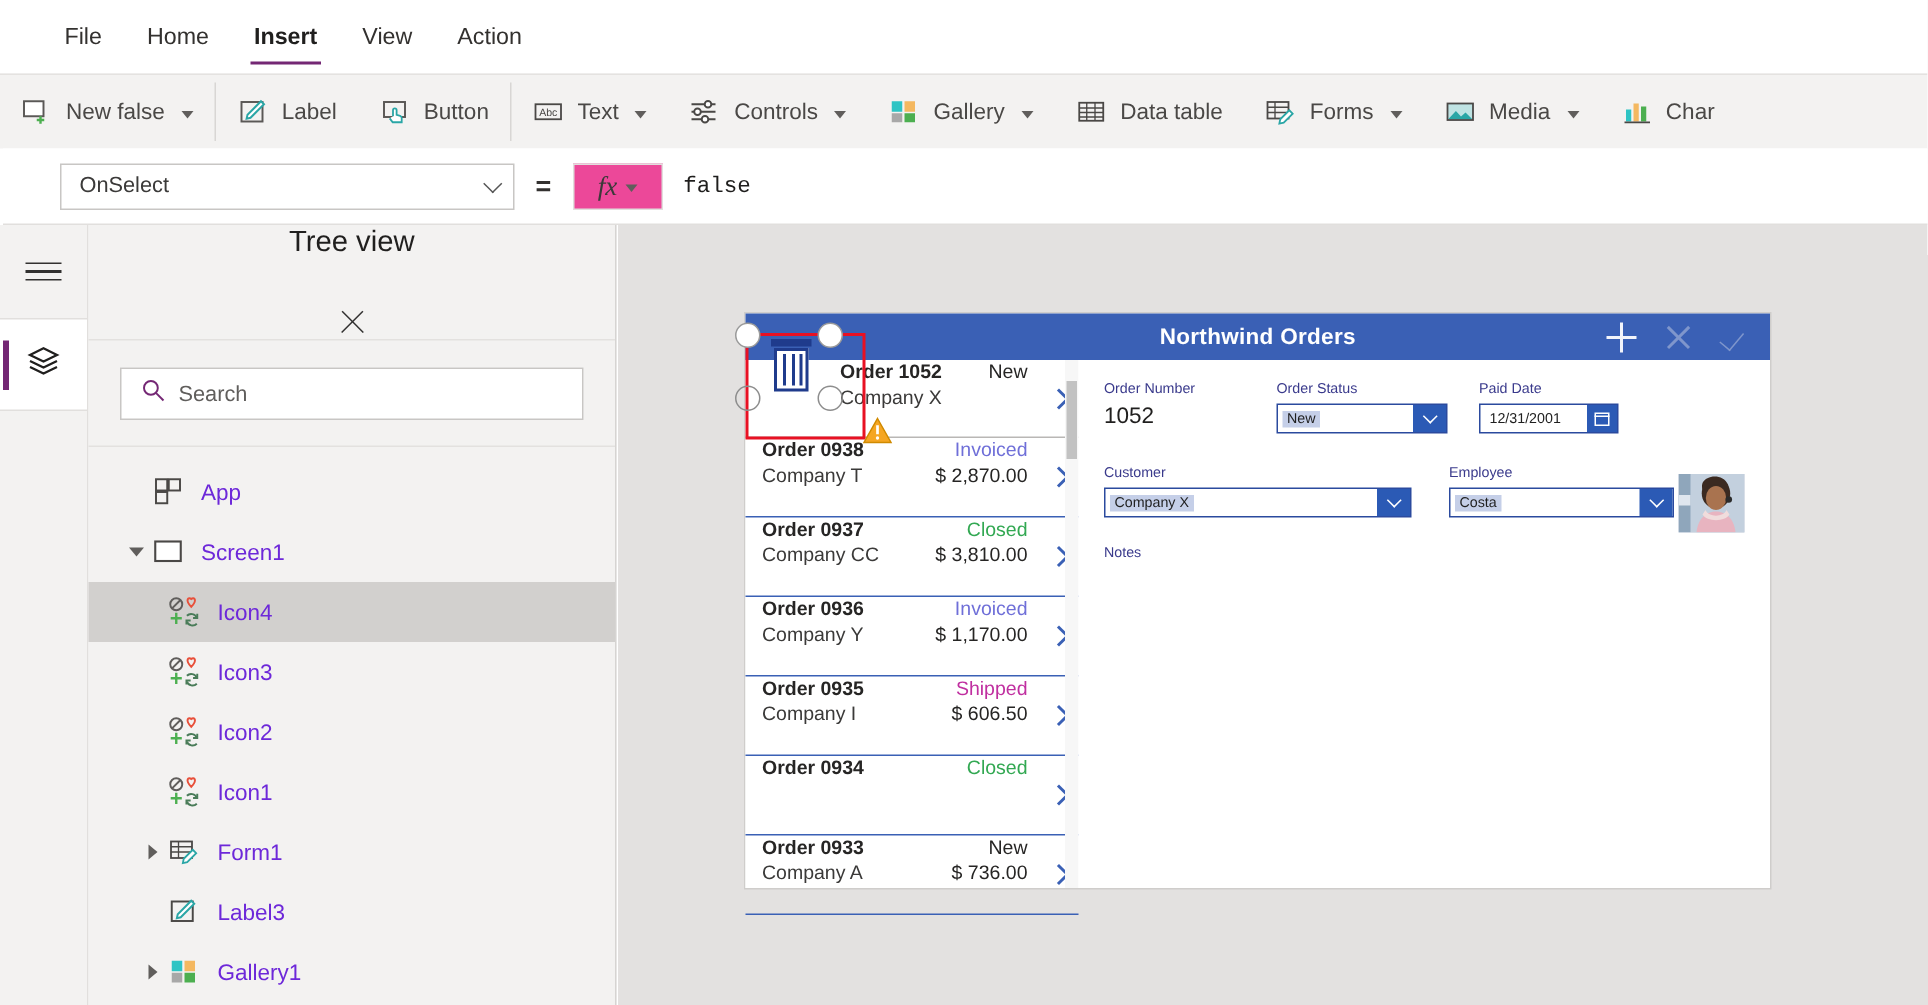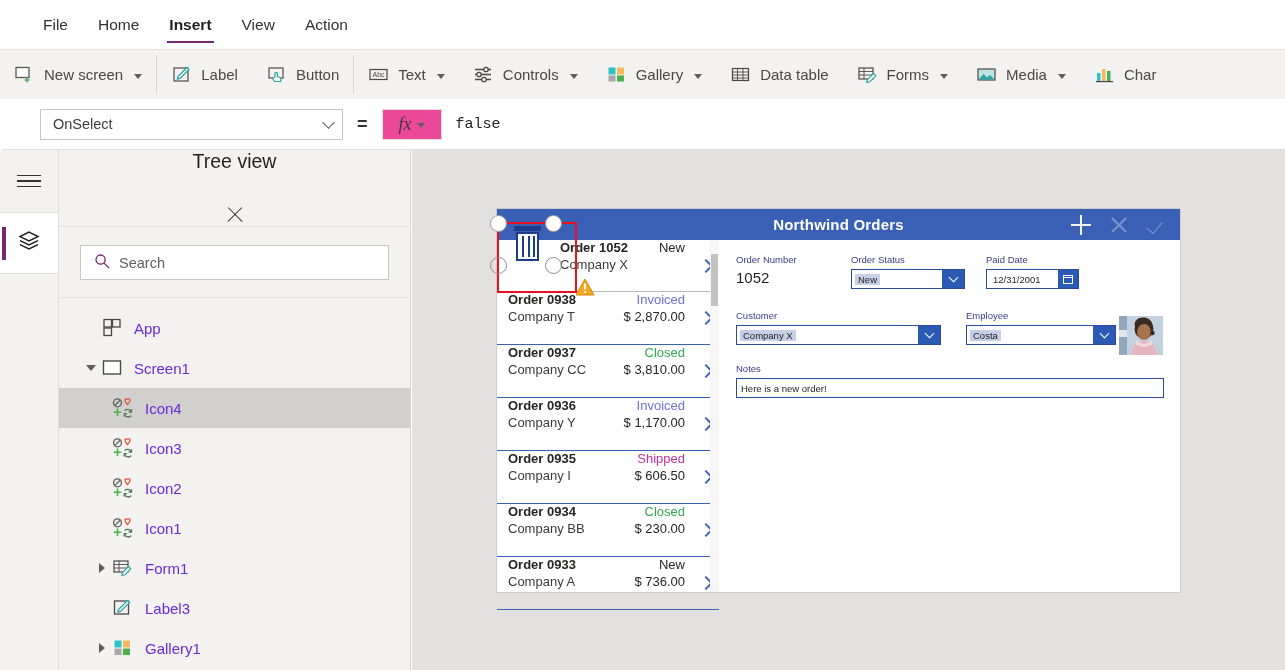--- a/index.html
+++ b/index.html
@@ -268,21 +268,21 @@
 
   <div class="ribbon">
 
     <div class="rb-btn">
       <span class="rb-ic">
         <svg width="21" height="21" viewBox="0 0 21 21">
           <rect x="2" y="3.5" width="13" height="10" fill="#fff" stroke="#5a5856" stroke-width="1.3"></rect>
           <path d="M13 13.5v5M10.5 16h5" stroke="#4caf50" stroke-width="1.6"></path>
         </svg>
       </span>
-      <span class="lbl">New screen</span>
+      <span class="lbl">New false</span>
       <span class="caret"></span>
     </div>
 
     <div class="rb-sep"></div>
 
     <div class="rb-btn">
       <span class="rb-ic">
         <svg width="21" height="21" viewBox="0 0 21 21">
           <rect x="3" y="4" width="14" height="13" fill="none" stroke="#5a5856" stroke-width="1.3"></rect>
           <path d="M16 3.5l2 2-9 9-2.6.6.6-2.6z" fill="#fff" stroke="#2aa6a6" stroke-width="1.3"></path>
@@ -676,24 +676,20 @@
                 <i></i>
               </span>
           </div>
 
           <div class="grow">
             <div class="gcol">
               <div class="g-l1">
                 <span class="g-ord">Order 0934</span>
                 <span class="g-stat" style="color:#32a852">Closed</span>
               </div>
-              <div class="g-l2">
-                <span class="g-comp">Company BB</span>
-                <span class="g-amt">$ 230.00</span>
-              </div>
             </div>
             <span class="g-chev">
                 <i></i>
               </span>
           </div>
 
           <div class="grow">
             <div class="gcol">
               <div class="g-l1">
                 <span class="g-ord">Order 0933</span>
@@ -757,23 +753,20 @@
                 <span class="v hl">Costa</span>
                 <span class="dd-btn">
                     <i></i>
                   </span>
               </div>
             </div>
           </div>
 
           <div class="fld" style="margin-top:4px">
             <div class="fld-lbl">Notes</div>
-            <div class="notes-in" style="margin-top:4px">
-              <span class="v">Here is a new order!</span>
-            </div>
           </div>
 
           <div class="emp-photo">
             <svg width="44" height="39" viewBox="0 0 44 39">
               <rect width="44" height="39" fill="#c3d0de"></rect>
               <rect x="0" y="0" width="8" height="39" fill="#8fa6bb"></rect>
               <rect x="0" y="14" width="8" height="7" fill="#dfe6ee"></rect>
               <ellipse cx="25" cy="13" rx="9.5" ry="10" fill="#3b2a21"></ellipse>
               <ellipse cx="25" cy="16" rx="6.8" ry="8" fill="#a9734f"></ellipse>
               <path d="M12 39c1-10 7-14 13-14s12 4 13 14z" fill="#e8b4c0"></path>

